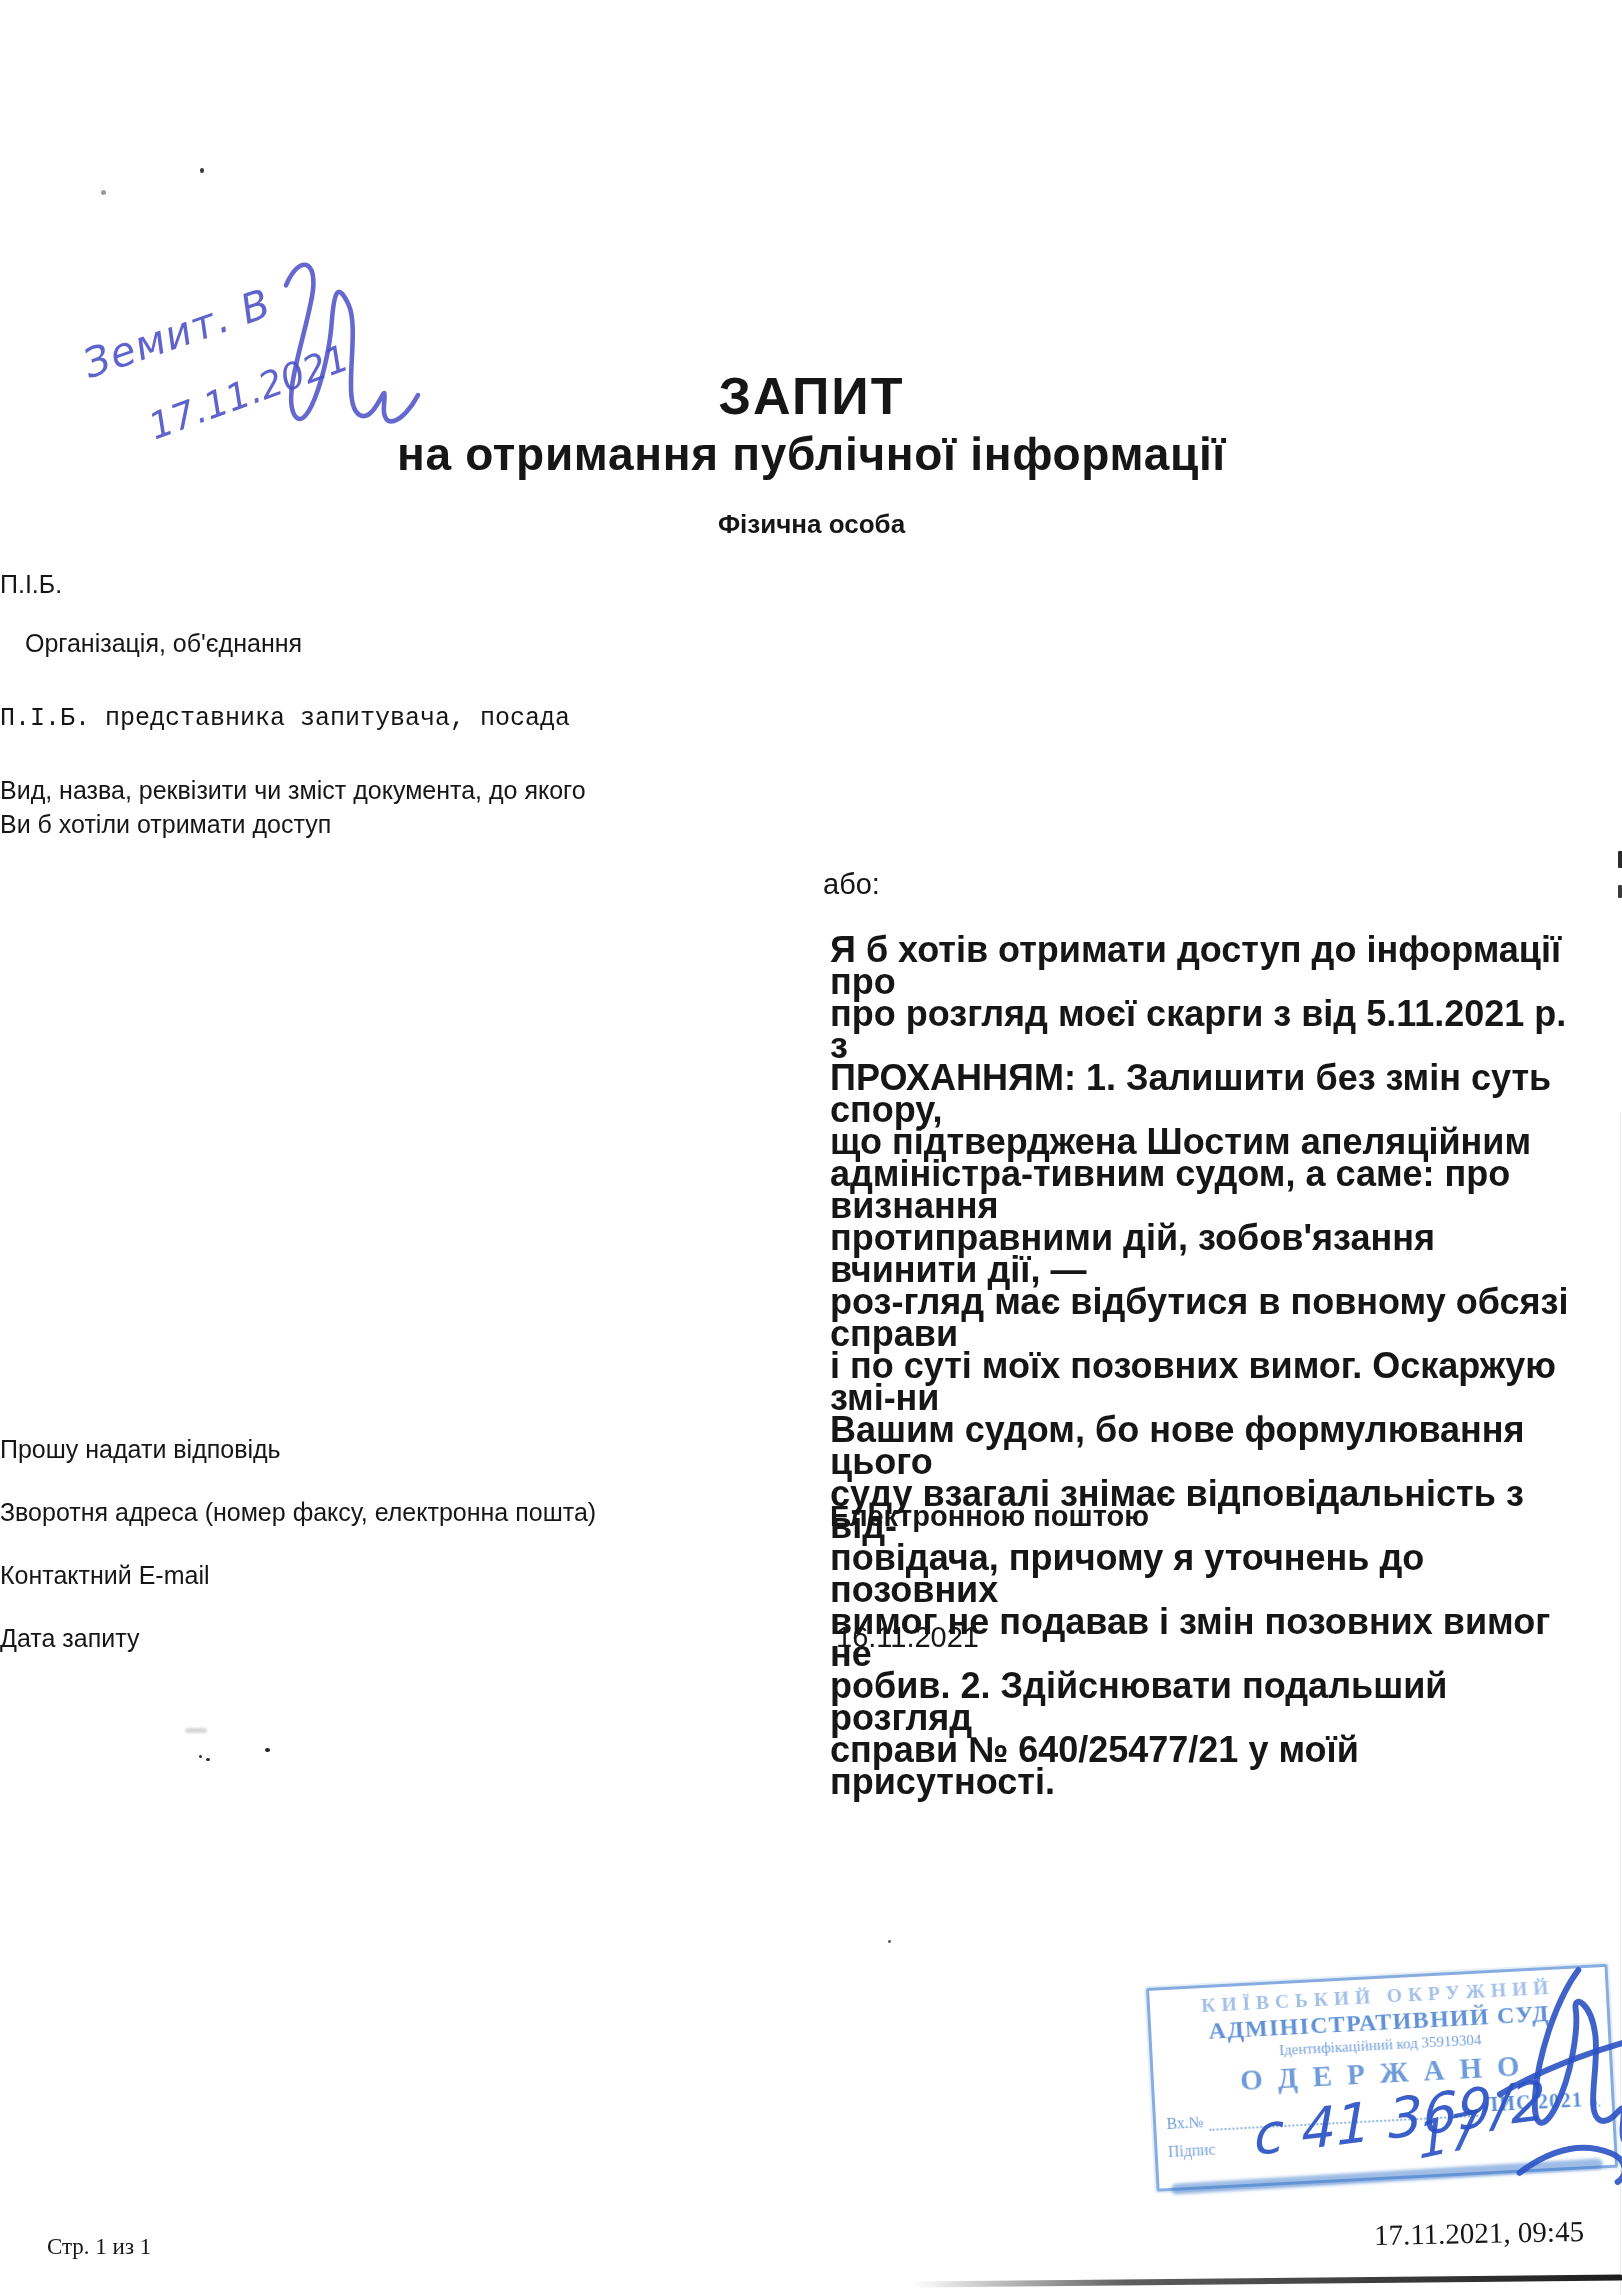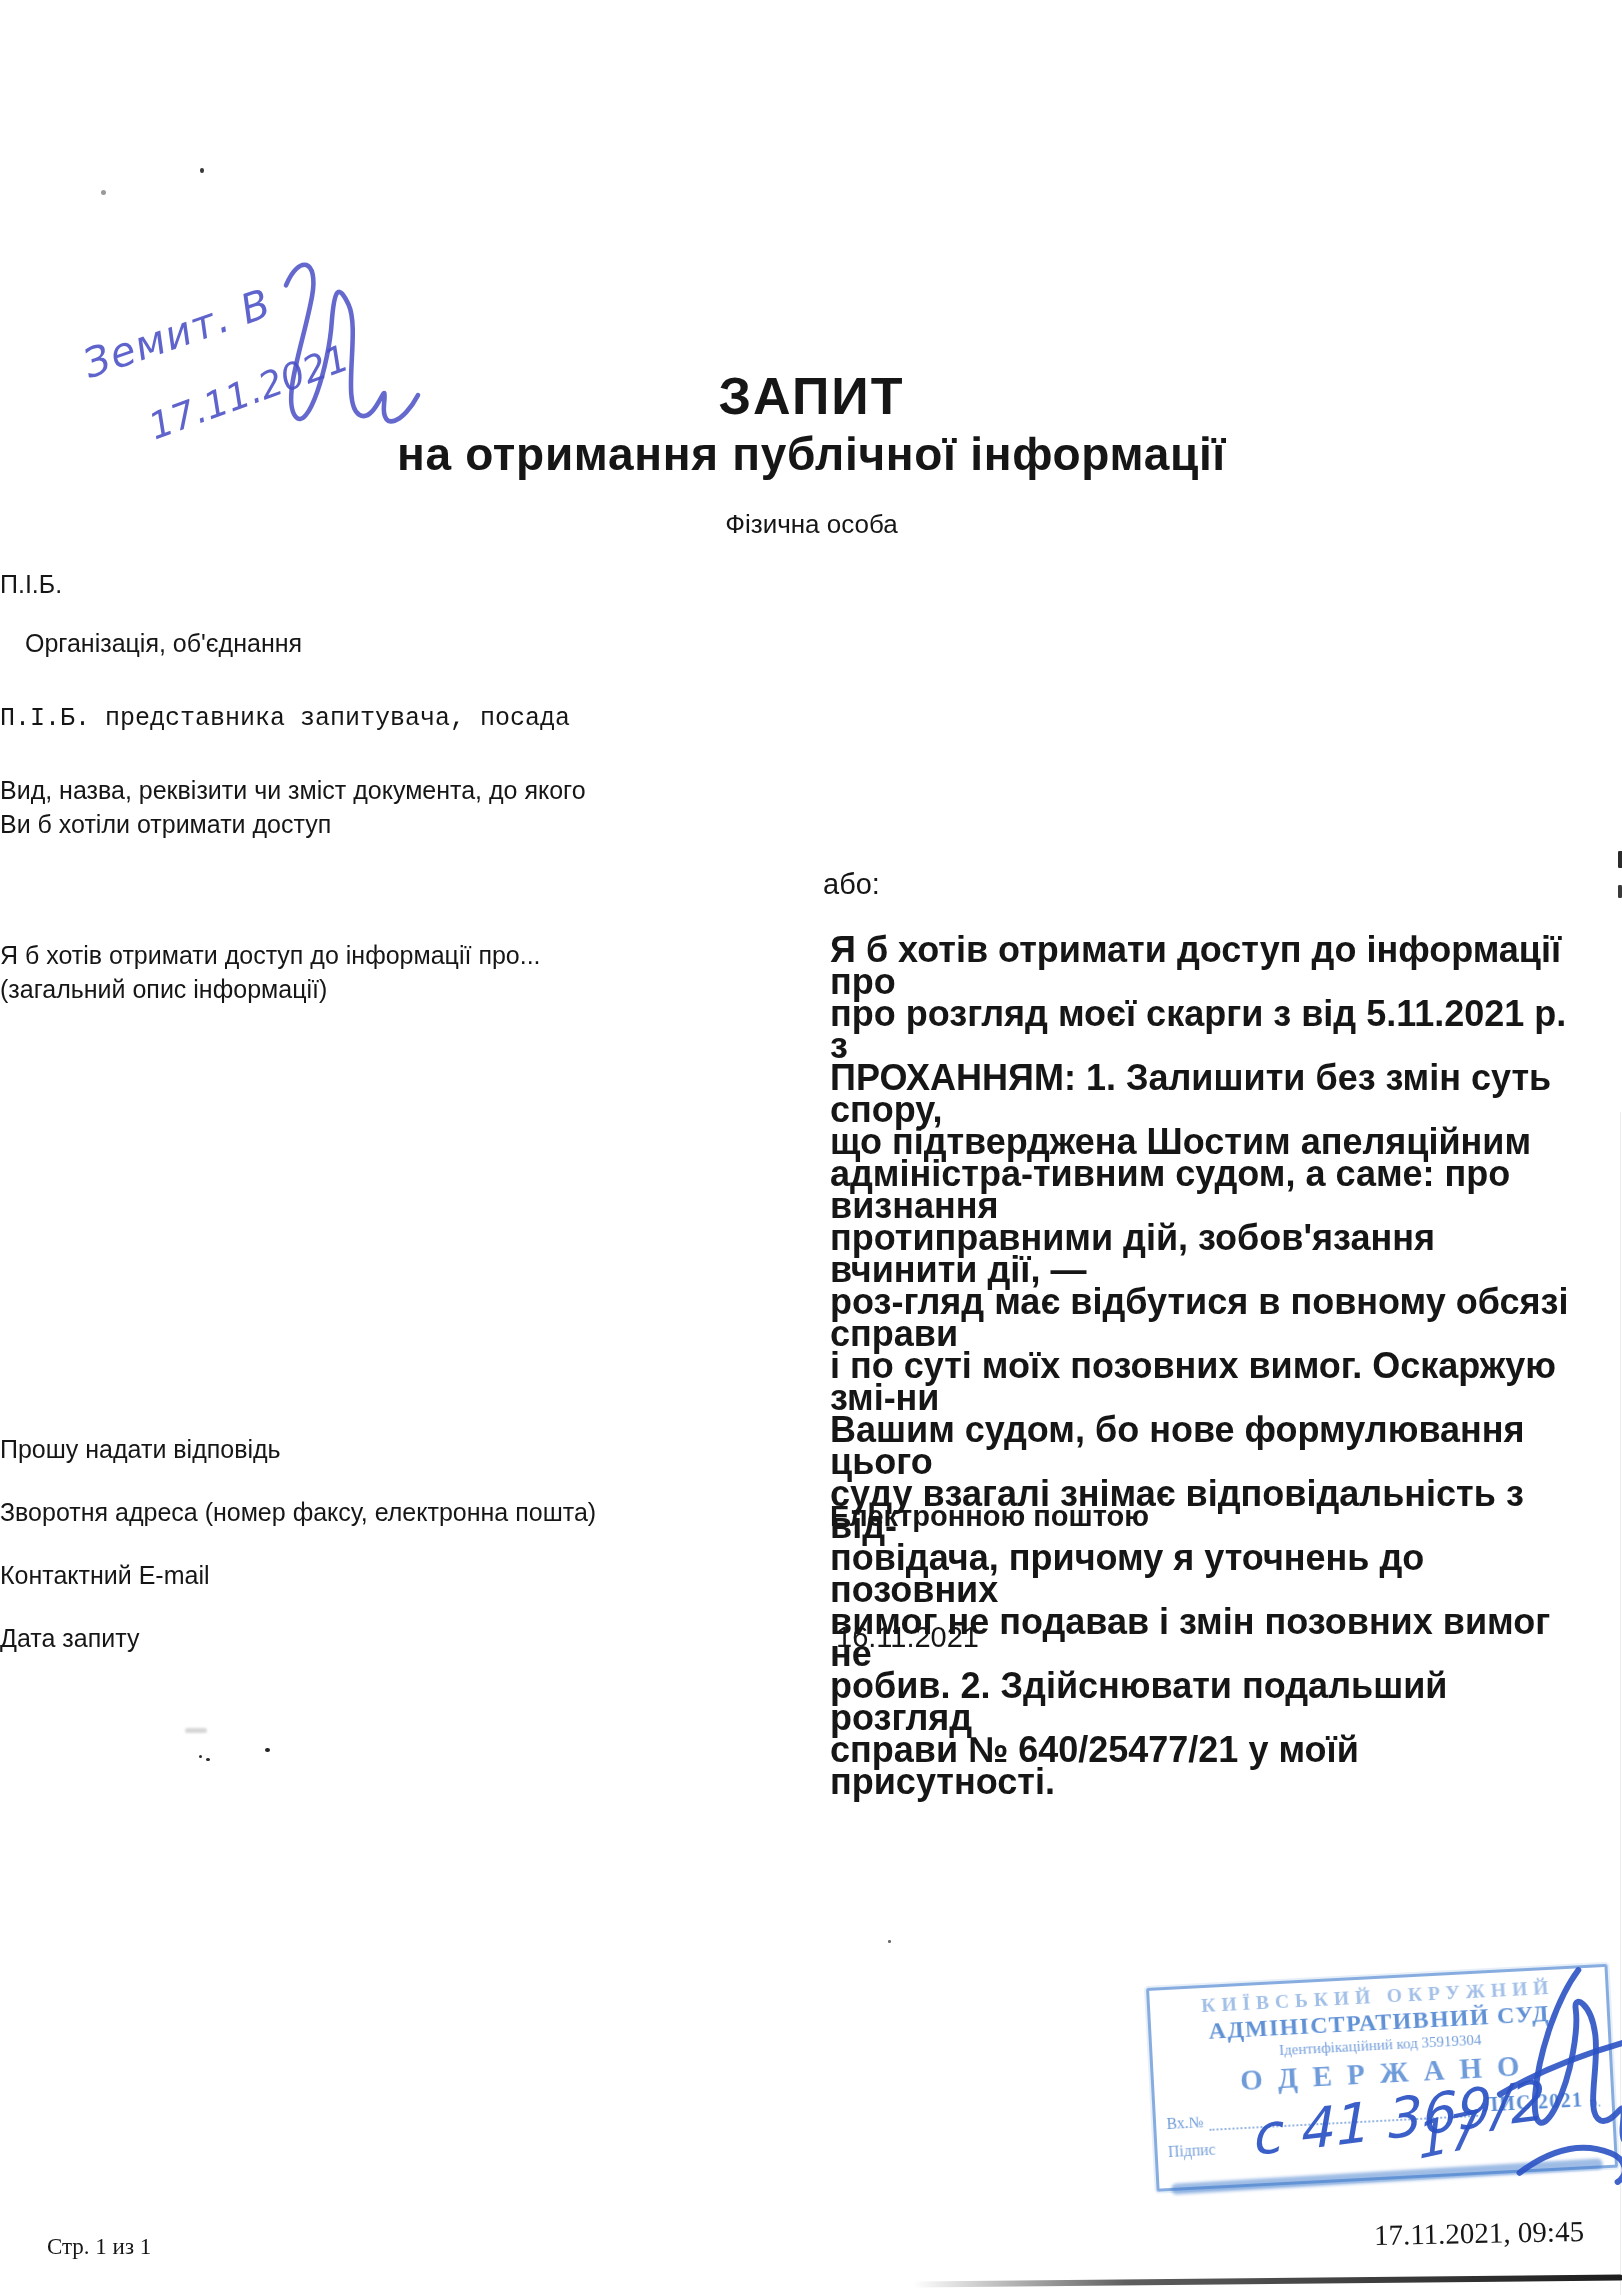--- a/index.html
+++ b/index.html
@@ -15,21 +15,21 @@
   .title{
     left:0;width:1623px;top:366px;
     text-align:center;font-size:52px;font-weight:bold;letter-spacing:2px;
   }
   .subtitle{
     left:0;width:1623px;top:427px;
     text-align:center;font-size:46px;font-weight:bold;letter-spacing:0.7px;
   }
   .person-type{
     left:0;width:1623px;top:509px;
-    text-align:center;font-size:26px;font-weight:normal;
+    text-align:center;font-size:26px;font-weight:bold;
   }
   .label{
     left:0;width:795px;
     text-align:left;font-size:25px;line-height:34px;
     white-space:pre-line;
   }
   .or-label{left:823px;top:868px;font-size:29px;}
   .value{left:830px;font-size:29px;}
   .bold{font-weight:bold;}
   .info-text{
@@ -130,22 +130,20 @@
   <div class="abs person-type">Фізична особа</div>
 
   <div class="abs label" style="top:567px;">П.І.Б.</div>
   <div class="abs label" style="top:626px;margin-left:25px;">Організація, об'єднання</div>
   <div class="abs label" style="top:702px;font-family:Liberation Mono, monospace;">П.І.Б. представника запитувача, посада</div>
   <div class="abs label" style="top:773px;">Вид, назва, реквізити чи зміст документа, до якого
 Ви б хотіли отримати доступ</div>
 
   <div class="abs or-label">або:</div>
 
-  <div class="abs label" style="top:938px;">Я б хотів отримати доступ до інформації про...
-(загальний опис інформації)</div>
 
   <div class="abs info-text">Я б хотів отримати доступ до інформації про
 про розгляд моєї скарги з від 5.11.2021 р. з
 ПРОХАННЯМ: 1. Залишити без змін суть спору,
 що підтверджена Шостим апеляційним
 адміністра-тивним судом, а саме: про визнання
 протиправними дій, зобов'язання вчинити дії, —
 роз-гляд має відбутися в повному обсязі справи
 і по суті моїх позовних вимог. Оскаржую змі-ни
 Вашим судом, бо нове формулювання цього

